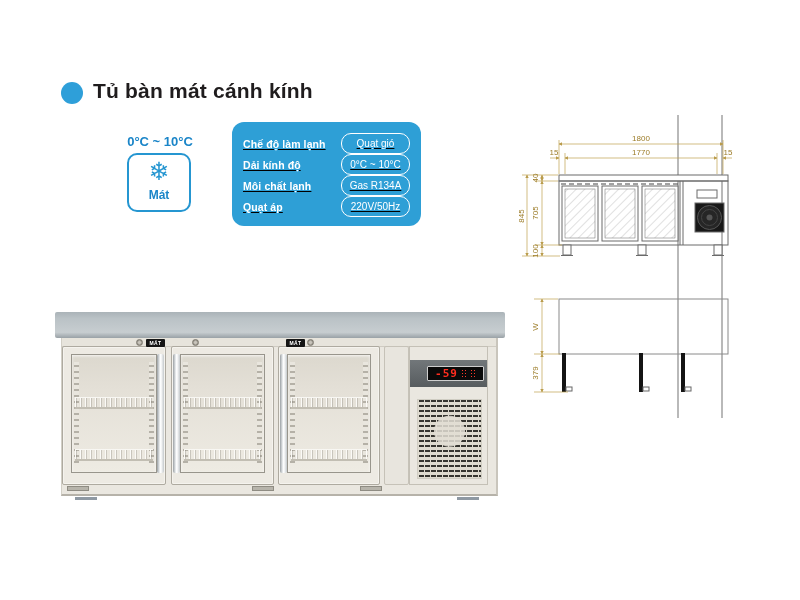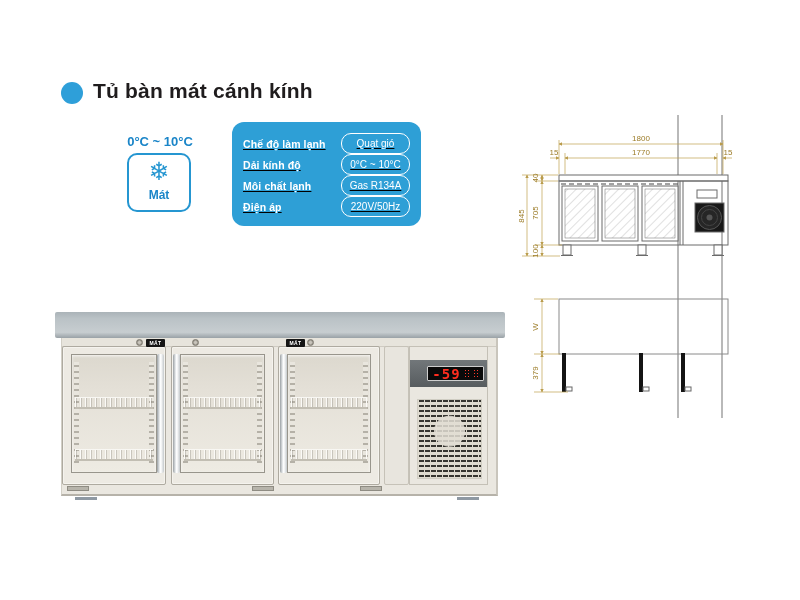--- a/index.html
+++ b/index.html
@@ -62,21 +62,21 @@
         font-size:5px;font-weight:bold;line-height:8px;text-align:center;letter-spacing:.4px;border-radius:1px;}
   .sidepanel{position:absolute;left:322px;top:8px;width:25px;height:139px;background:#e8e5de;
         border:1px solid #c6c2b8;border-radius:2px;box-sizing:border-box;}
   .machine{position:absolute;left:347px;top:8px;width:79px;height:139px;background:#eae7e0;
         border:1px solid #c4c0b6;box-sizing:border-box;}
   .ctrlband{position:absolute;left:0;right:0;top:13px;height:27px;
         background:linear-gradient(180deg,#72777a,#575c5f);}
   .display{position:absolute;left:17px;top:6px;width:57px;height:15px;background:#0a0a0a;
         border:1px solid #cfcfcf;border-radius:1px;display:flex;align-items:center;
         justify-content:center;gap:3px;box-sizing:border-box;}
-  .display-val{color:#ff2d1f;font-family:"DejaVu Sans Mono",monospace;font-size:14px;font-weight:bold;letter-spacing:1px;}
+  .display-val{color:#ff2d1f;font-family:"DejaVu Sans Mono",monospace;font-size:11px;font-weight:bold;letter-spacing:1px;}
   .display-dots{width:6px;height:9px;
         background-image:radial-gradient(circle,#ff3a2a 0.8px,transparent 1px);background-size:3px 3px;}
   .grille{position:absolute;left:7px;top:52px;width:63px;height:78px;border:1px solid #cfccc2;
         background:
           radial-gradient(circle at 50% 40%, rgba(226,222,212,.85) 0 15px, rgba(226,222,212,0) 16px),
           repeating-linear-gradient(90deg,#dedacf 0 1px,transparent 1px 6px),
           repeating-linear-gradient(180deg,#35342f 0 2px,#dedacf 2px 5px);
         background-color:#dedacf;}
   .hinge{position:absolute;top:148px;width:22px;height:5px;background:#b7b4ab;border:1px solid #8f8c83;box-sizing:border-box;}
   .hinge.h1{left:5px;} .hinge.h2{left:190px;} .hinge.h3{left:298px;}
@@ -105,21 +105,21 @@
     </div>
     <div class="spec-row">
       <span class="spec-label">Dải kính độ</span>
       <span class="spec-pill">0°C ~ 10°C</span>
     </div>
     <div class="spec-row">
       <span class="spec-label">Môi chất lạnh</span>
       <span class="spec-pill">Gas R134A</span>
     </div>
     <div class="spec-row">
-      <span class="spec-label">Điện áp</span>
+      <span class="spec-label">Quạt áp</span>
       <span class="spec-pill">220V/50Hz</span>
     </div>
   </div>
 
   <svg class="drawing" width="300" height="340" viewBox="0 0 300 340">
     <defs>
       <marker id="ar" viewBox="0 0 10 10" refX="9" refY="5" markerWidth="5" markerHeight="5" orient="auto-start-reverse">
         <path d="M0,0L10,5L0,10z" fill="#b99b4a"></path>
       </marker>
       <pattern id="hat" width="6" height="6" patternTransform="rotate(45)" patternUnits="userSpaceOnUse">

